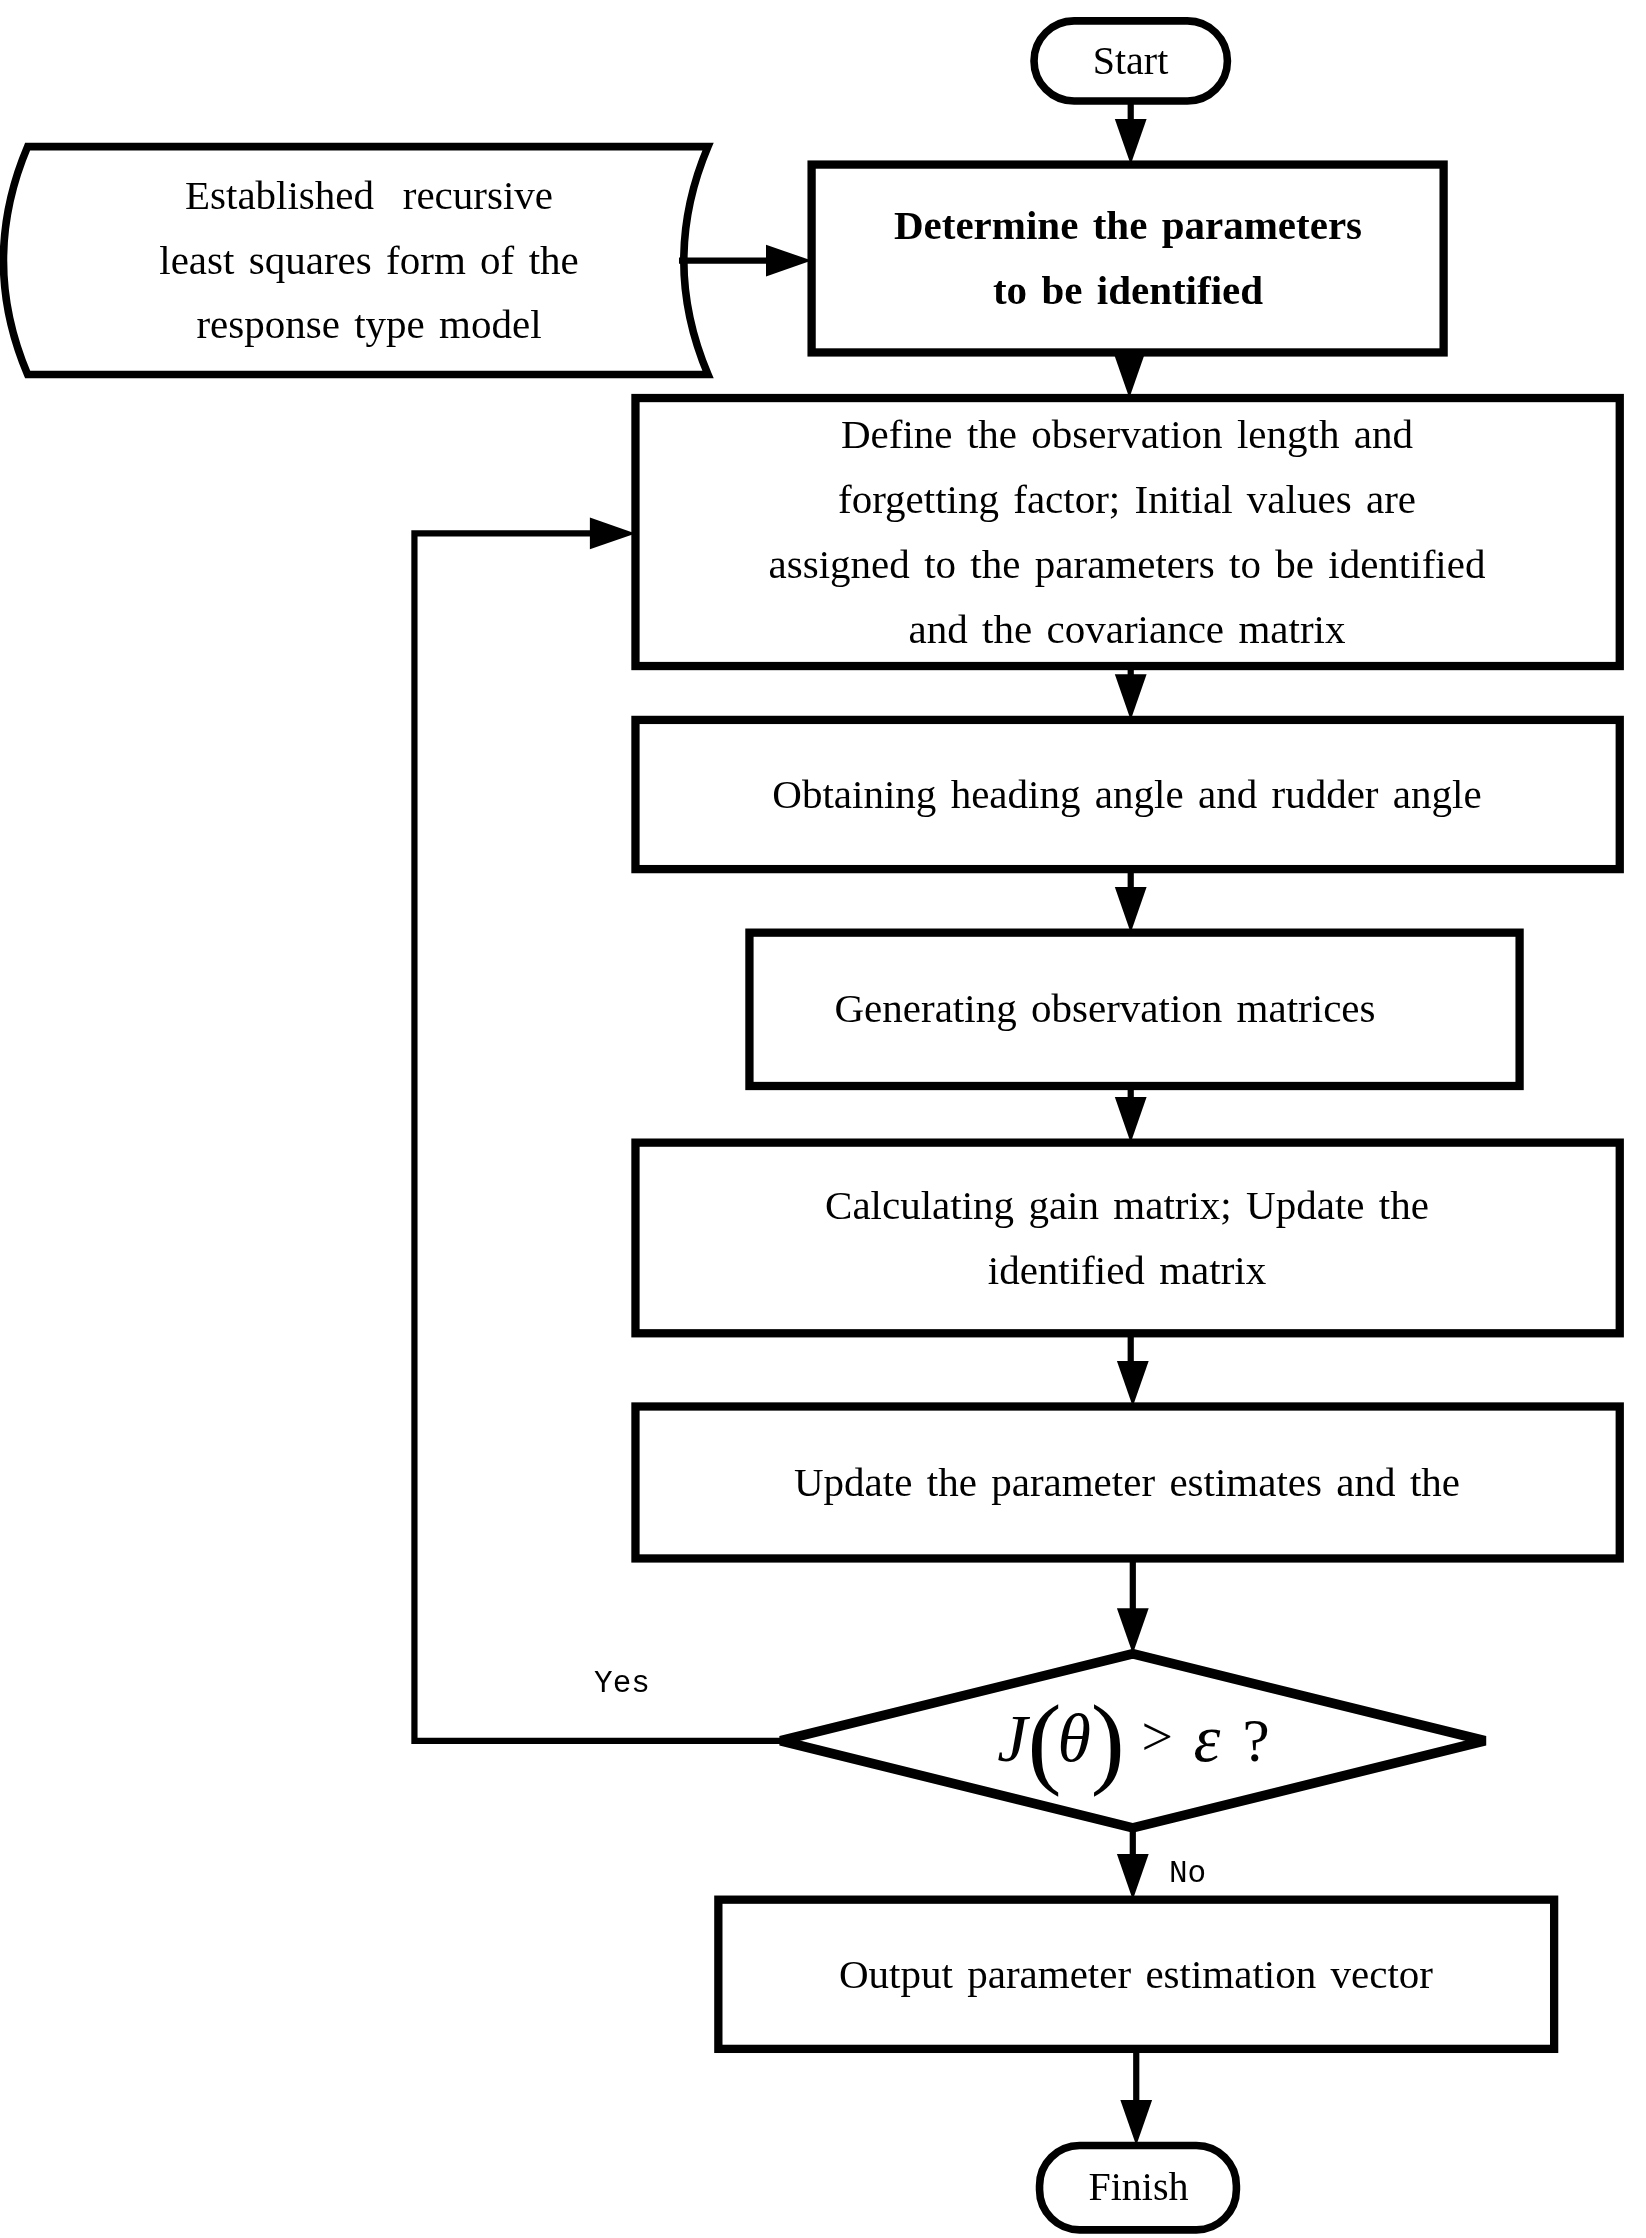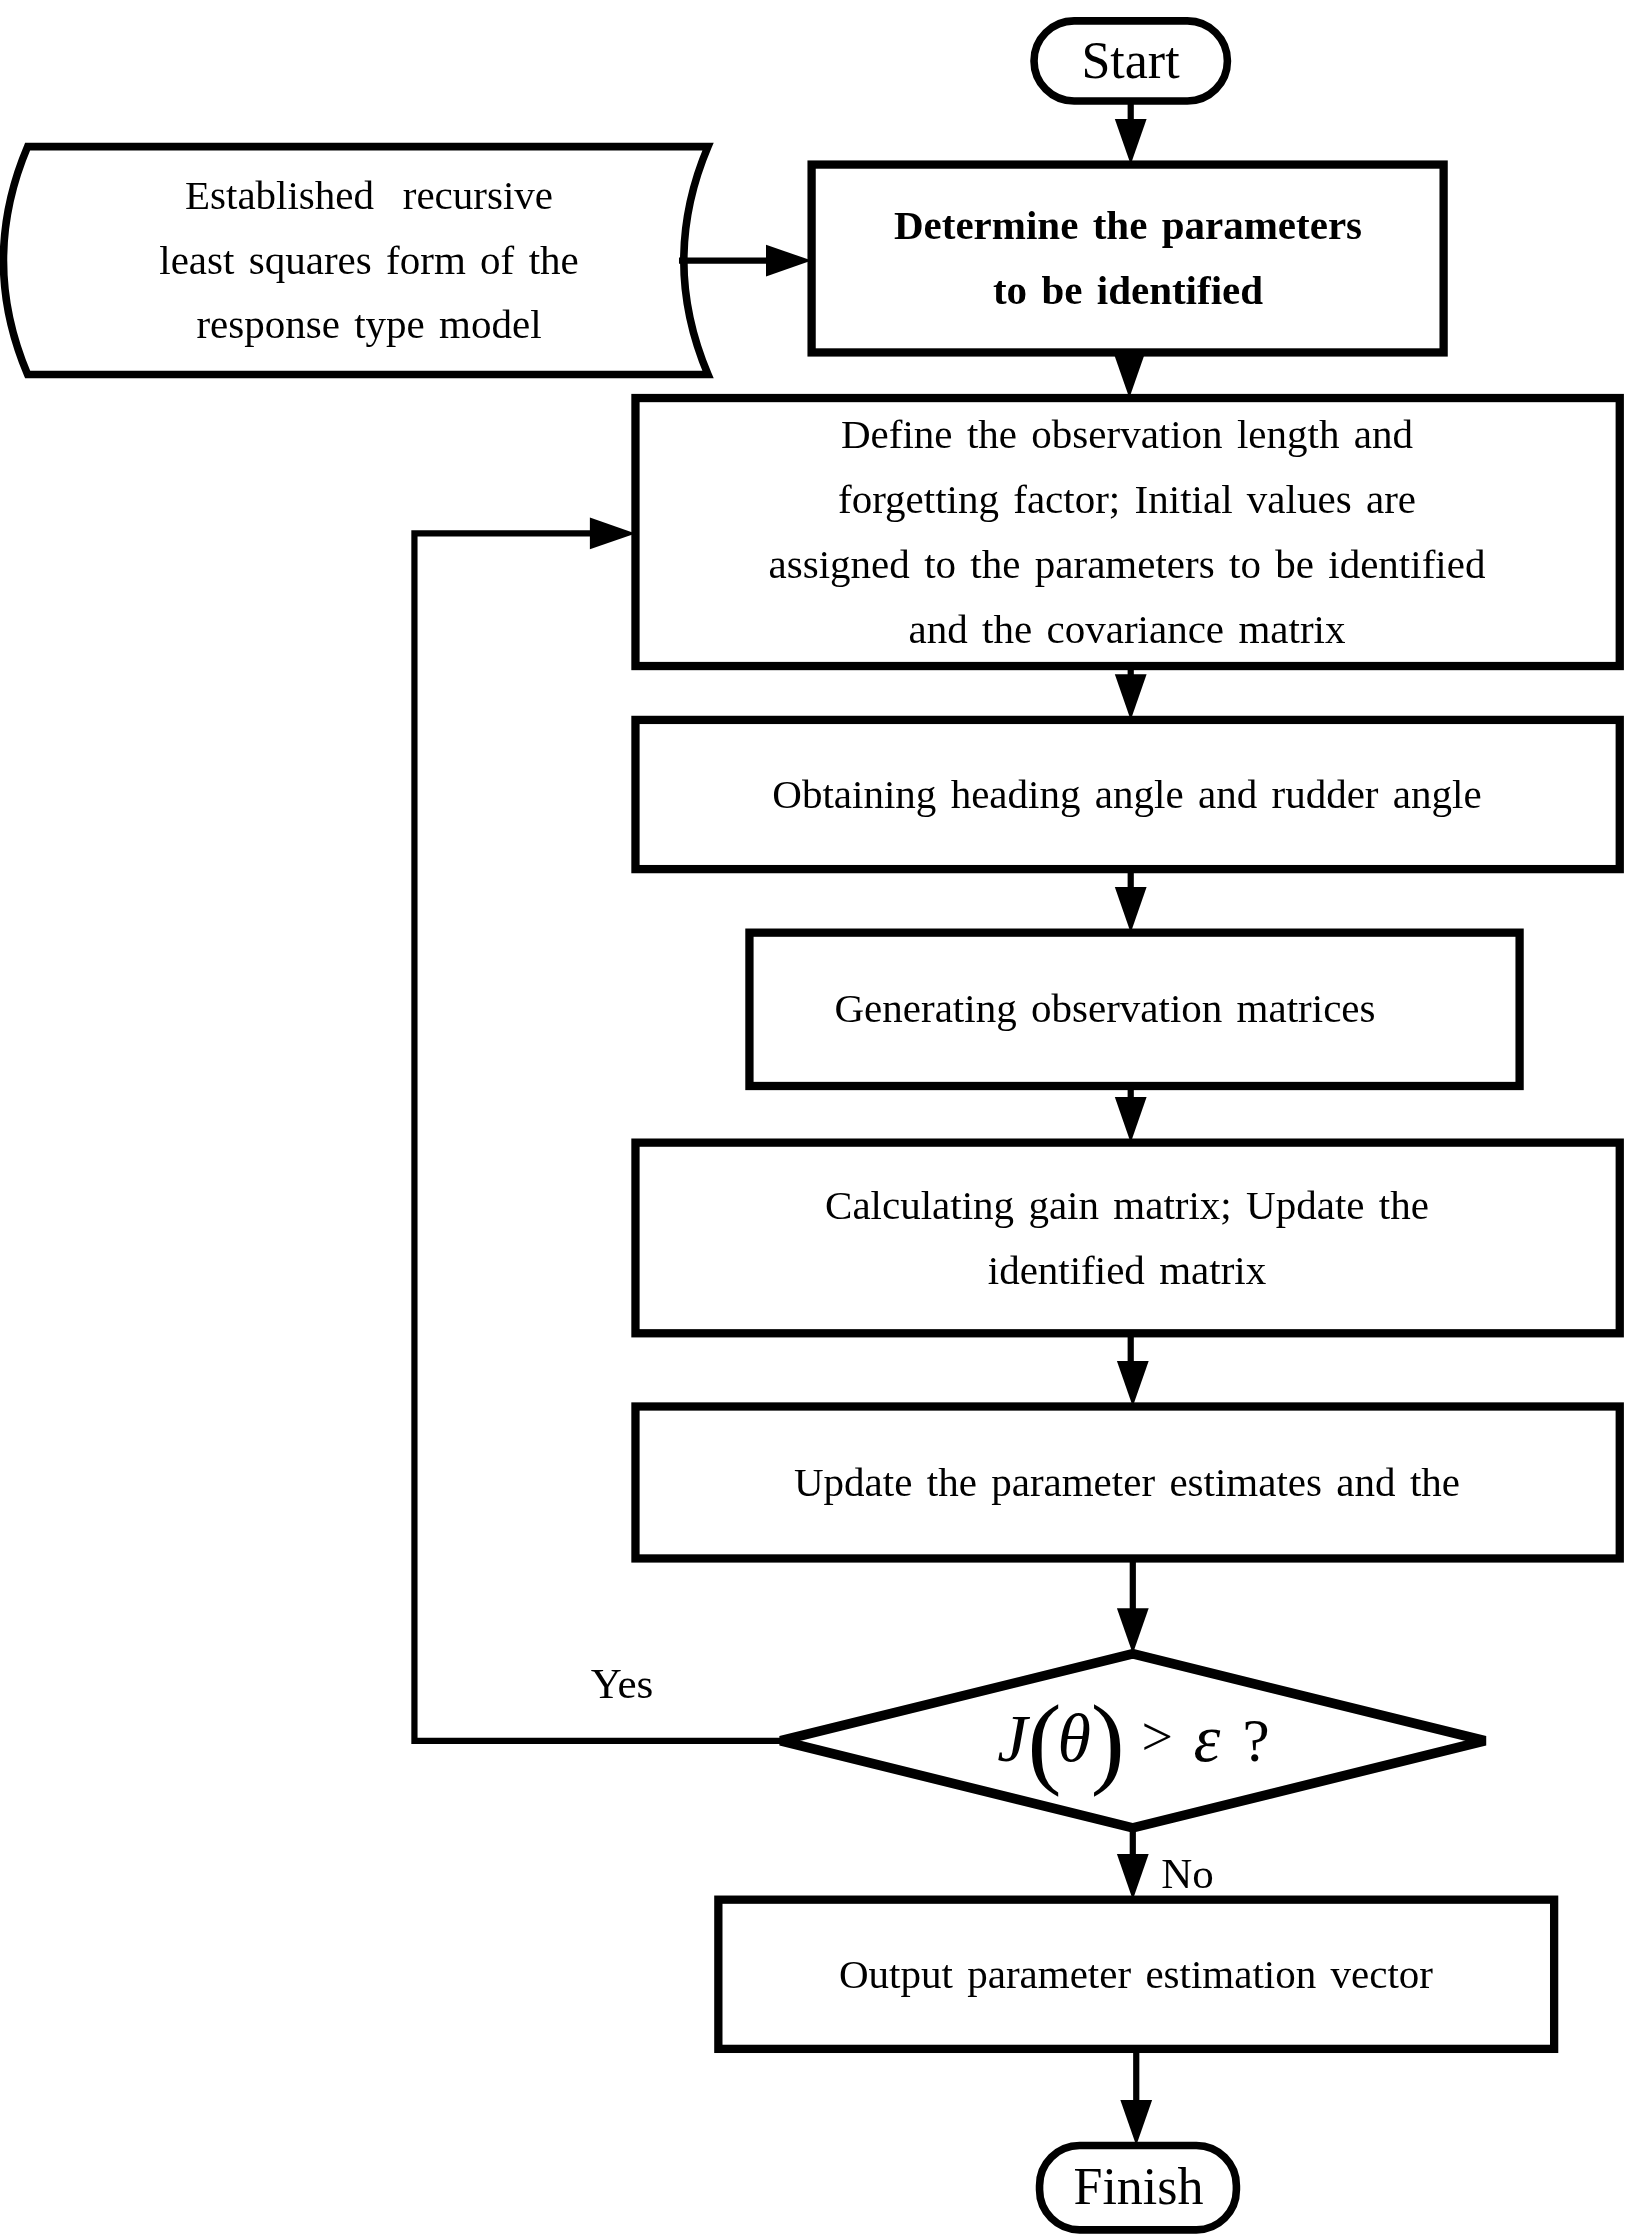--- a/index.html
+++ b/index.html
@@ -1,21 +1,21 @@
 <!DOCTYPE html>
 <html style="font-size:11px"><head>
 <meta charset="utf-8">
 <style>
   html,body{margin:0;padding:0;background:#ffffff;}
   body{width:1646px;height:2239px;position:relative;font-family:"Liberation Serif","DejaVu Serif",serif;color:#000;}
   #canvas{position:absolute;left:0;top:0;width:1646px;height:2239px;}
   .label{position:absolute;display:flex;flex-direction:column;align-items:center;justify-content:center;
          text-align:center;font-size:41px;line-height:1.58;word-spacing:0.10em;white-space:pre;}
-  .terminal-label{font-size:52px;}
-  .edge-label{position:absolute;font-size:43px;display:flex;align-items:center;justify-content:center;white-space:pre;}
+  .terminal-label{font-size:40px;}
+  .edge-label{position:absolute;font-size:31px;display:flex;align-items:center;justify-content:center;white-space:pre;font-family:Liberation Mono, monospace;}
   .decision-label{font-size:68px;font-style:italic;line-height:1;}
   .decision-label .fx-italic{font-style:italic;}
   .decision-label .fx-paren{font-style:normal;font-size:1.5em;vertical-align:-0.14em;letter-spacing:-0.04em;font-weight:400;}
   .decision-label .fx-rel{font-style:normal;font-size:0.82em;vertical-align:0.10em;}
   .decision-label .fx-plain{font-style:normal;font-size:0.9em;}
 </style>
 </head>
 <body>
 
 <svg id="canvas" viewBox="0 0 2383 3241">

